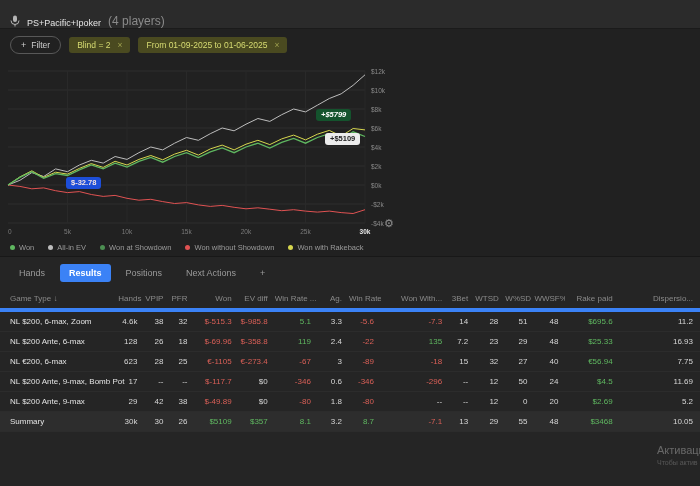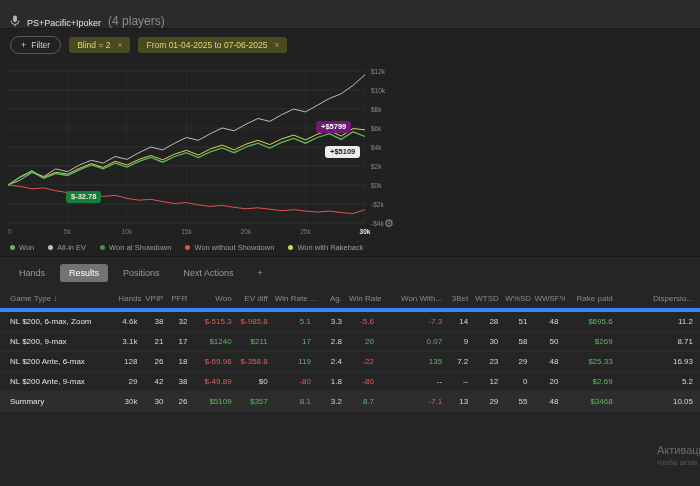--- a/index.html
+++ b/index.html
@@ -19,21 +19,21 @@
   .chip .x{color:#9ea04f;cursor:pointer}
   #chart-wrap{position:relative;height:178px;width:420px}
   .chart-badge{position:absolute;font-size:7.5px;font-weight:bold;padding:2px 5px;border-radius:3px;line-height:1}
   .gear{position:absolute;left:384px;top:156px;color:#8f8f8f;font-size:11px;cursor:pointer}
   #legend-row{display:flex;align-items:center;gap:14px;height:16px;padding:0 10px}
   .legend-item{display:flex;align-items:center;gap:4px;font-size:7.5px;color:#9a9a9a;cursor:pointer}
   .legend-item .dot{width:5px;height:5px;border-radius:50%;display:inline-block}
   .table-section{border-top:1px solid #181818;background:#252525;margin-top:1px;height:100%}
   #tabs{display:flex;align-items:center;gap:6px;padding:7px 10px;height:32px}
   .tab{font-size:9px;color:#9a9a9a;padding:4px 9px;border-radius:3px;cursor:pointer}
-  .tab.active{color:#ffffff;background:#737373;font-weight:normal}
+  .tab.active{color:#ffffff;background:#3b82f6;font-weight:bold}
   table{width:700px;border-collapse:collapse;table-layout:fixed}
   th{font-size:8px;color:#8a8a8a;font-weight:normal;text-align:right;
     padding:5px 7px 5px 0;border-bottom:4px solid #3b82f6;white-space:nowrap;overflow:hidden}
   th.gt{text-align:left;padding-left:10px}
   td{font-size:8px;color:#d6d6d6;text-align:right;padding:5px 7px 5px 0;
     border-bottom:1px solid #2c2c2c;white-space:nowrap;overflow:hidden}
   td.gt{text-align:left;padding-left:10px;color:#e3e3e3;overflow:visible}
   td.pos{color:#5fb760}
   td.neg{color:#d95f57}
   tr.summary td{background:#2d2d2d;border-top:1px solid #3a3a3a}
@@ -60,21 +60,21 @@
 <div class="filter-row">
   <button class="filter-btn">
     <span class="plus">+</span>
     <span>Filter</span>
   </button>
   <span class="chip">
     <span>Blind = 2</span>
     <span class="x">×</span>
   </span>
   <span class="chip">
-    <span>From 01-04-2025 to 07-06-2025</span>
+    <span>From 01-09-2025 to 01-06-2025</span>
     <span class="x">×</span>
   </span>
 </div>
 
 <div id="chart-wrap">
   <svg id="chart-svg" width="420" height="178">
       <line x1="8" y1="10" x2="365" y2="10" stroke="#2e2e2e" stroke-width="1"></line>
       <line x1="8" y1="29" x2="365" y2="29" stroke="#2e2e2e" stroke-width="1"></line>
       <line x1="8" y1="48" x2="365" y2="48" stroke="#2e2e2e" stroke-width="1"></line>
       <line x1="8" y1="67" x2="365" y2="67" stroke="#2e2e2e" stroke-width="1"></line>
@@ -104,21 +104,21 @@
       <text x="371" y="164.5" fill="#8a8a8a" font-size="6.5">-$4k</text>
       <text x="8" y="173" fill="#7a7a7a" font-size="6.5" text-anchor="start" font-weight="normal">0</text>
       <text x="67.5" y="173" fill="#7a7a7a" font-size="6.5" text-anchor="middle" font-weight="normal">5k</text>
       <text x="127" y="173" fill="#7a7a7a" font-size="6.5" text-anchor="middle" font-weight="normal">10k</text>
       <text x="186.5" y="173" fill="#7a7a7a" font-size="6.5" text-anchor="middle" font-weight="normal">15k</text>
       <text x="246" y="173" fill="#7a7a7a" font-size="6.5" text-anchor="middle" font-weight="normal">20k</text>
       <text x="305.5" y="173" fill="#7a7a7a" font-size="6.5" text-anchor="middle" font-weight="normal">25k</text>
       <text x="365" y="173" fill="#e6e6e6" font-size="6.5" text-anchor="middle" font-weight="bold">30k</text>
     </svg>
   <span class="gear">⚙</span>
-<span class="chart-badge" style="background: #701a75; color: rgb(255, 255, 255); left: 316px; top: 60px;">+$5799</span><span class="chart-badge" style="background: rgb(236, 236, 236); color: rgb(34, 34, 34); left: 325px; top: 85px;">+$5109</span><span class="chart-badge" style="background: #15803d; color: rgb(243, 226, 226); left: 66px; top: 130px;">$-32.78</span></div>
+<span class="chart-badge" style="background: #14532d; color: rgb(255, 255, 255); left: 316px; top: 48px; font-style: italic;">+$5799</span><span class="chart-badge" style="background: rgb(236, 236, 236); color: rgb(34, 34, 34); left: 325px; top: 72px;">+$5109</span><span class="chart-badge" style="background: #1d4ed8; color: rgb(243, 226, 226); left: 66px; top: 116px;">$-32.78</span></div>
 
 <div id="legend-row">
     <span class="legend-item">
       <span class="dot" style="background: rgb(95, 183, 96);"></span>
       <span>Won</span>
     </span>
     <span class="legend-item">
       <span class="dot" style="background: rgb(189, 189, 189);"></span>
       <span>All-in EV</span>
     </span>
@@ -196,54 +196,72 @@
           <td class="neg">-5.6</td>
           <td class="neg">-7.3</td>
           <td>14</td>
           <td>28</td>
           <td>51</td>
           <td>48</td>
           <td class="pos">$695.6</td>
           <td>11.2</td>
         </tr>
         <tr>
-          <td class="gt">NL $200, 9-max</td>
-          <td>3.1k</td>
-          <td>21</td>
-          <td>17</td>
-          <td class="pos">$1240</td>
-          <td class="pos">$211</td>
-          <td class="pos">17</td>
-          <td>2.8</td>
-          <td class="pos">20</td>
-          <td class="pos">0.07</td>
-          <td>9</td>
-          <td>30</td>
-          <td>58</td>
-          <td>50</td>
-          <td class="pos">$269</td>
-          <td>8.71</td>
-        </tr>
-        <tr>
           <td class="gt">NL $200 Ante, 6-max</td>
           <td>128</td>
           <td>26</td>
           <td>18</td>
           <td class="neg">$-69.96</td>
           <td class="neg">$-358.8</td>
           <td class="pos">119</td>
           <td>2.4</td>
           <td class="neg">-22</td>
           <td class="pos">135</td>
           <td>7.2</td>
           <td>23</td>
           <td>29</td>
           <td>48</td>
           <td class="pos">$25.33</td>
           <td>16.93</td>
+        </tr>
+        <tr>
+          <td class="gt">NL €200, 6-max</td>
+          <td>623</td>
+          <td>28</td>
+          <td>25</td>
+          <td class="neg">€-1105</td>
+          <td class="neg">€-273.4</td>
+          <td class="neg">-67</td>
+          <td>3</td>
+          <td class="neg">-89</td>
+          <td class="neg">-18</td>
+          <td>15</td>
+          <td>32</td>
+          <td>27</td>
+          <td>40</td>
+          <td class="pos">€56.94</td>
+          <td>7.75</td>
+        </tr>
+        <tr>
+          <td class="gt">NL $200 Ante, 9-max, Bomb Pot</td>
+          <td>17</td>
+          <td>--</td>
+          <td>--</td>
+          <td class="neg">$-117.7</td>
+          <td>$0</td>
+          <td class="neg">-346</td>
+          <td>0.6</td>
+          <td class="neg">-346</td>
+          <td class="neg">-296</td>
+          <td>--</td>
+          <td>12</td>
+          <td>50</td>
+          <td>24</td>
+          <td class="pos">$4.5</td>
+          <td>11.69</td>
         </tr>
         <tr>
           <td class="gt">NL $200 Ante, 9-max</td>
           <td>29</td>
           <td>42</td>
           <td>38</td>
           <td class="neg">$-49.89</td>
           <td>$0</td>
           <td class="neg">-80</td>
           <td>1.8</td>

